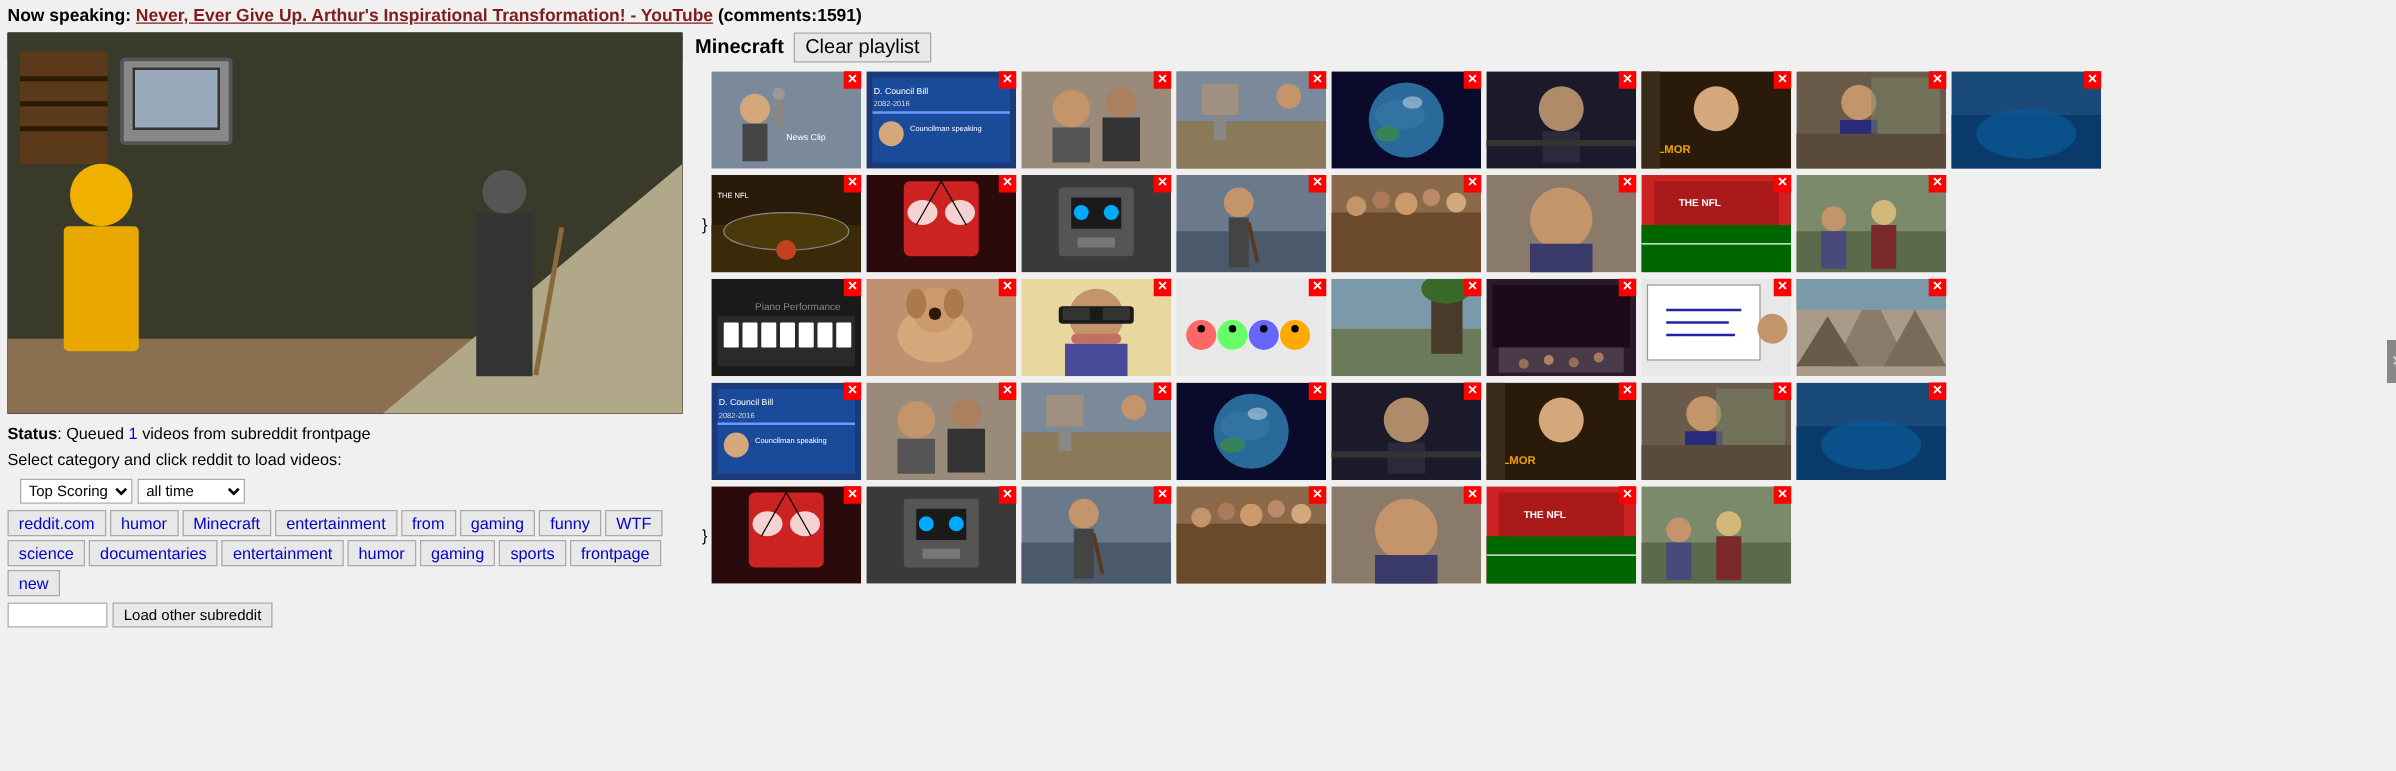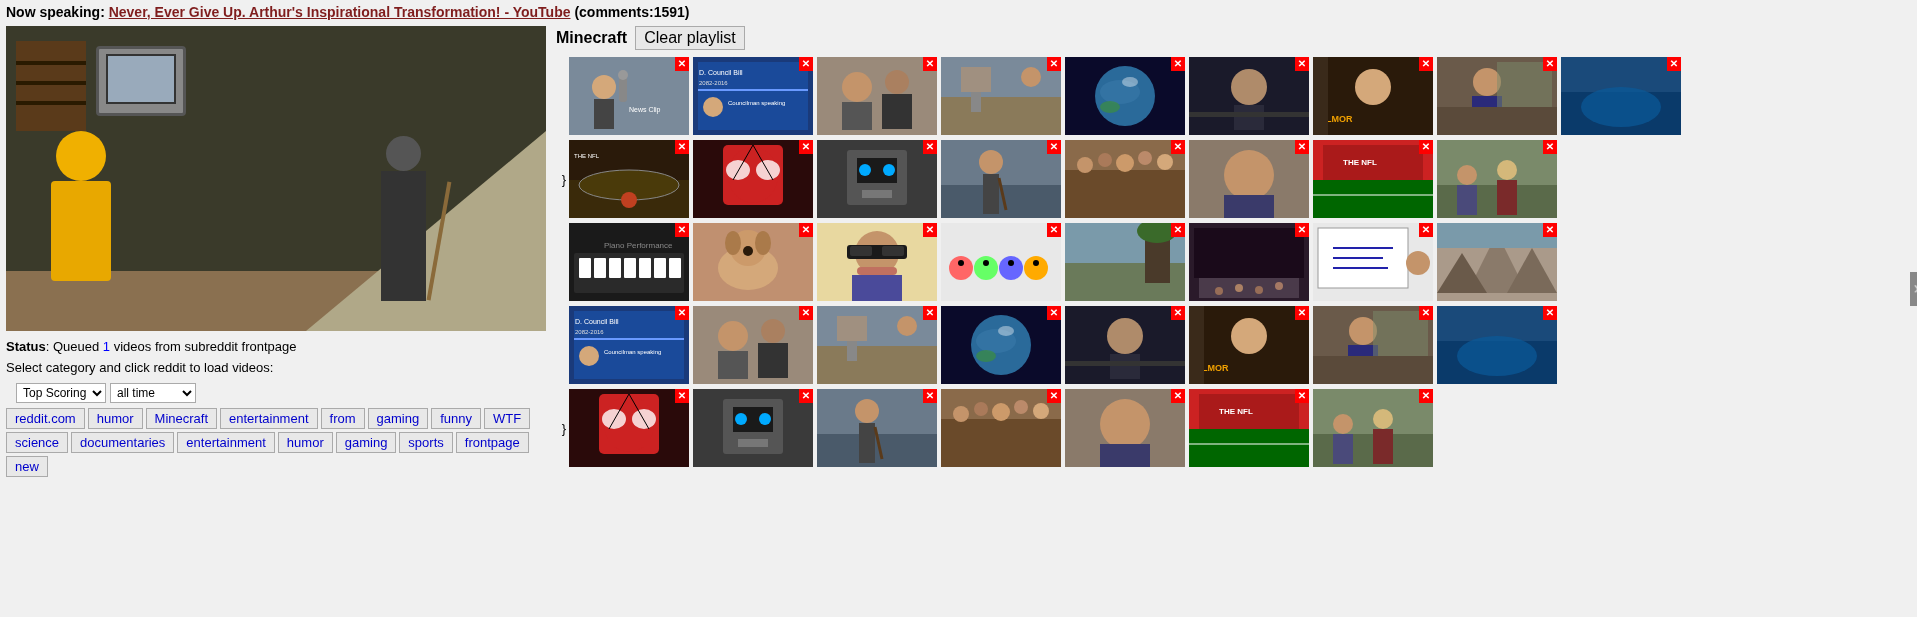--- a/index.html
+++ b/index.html
@@ -325,20 +325,24 @@
           <button class="cat-btn">science</button>
           <button class="cat-btn">documentaries</button>
           <button class="cat-btn">entertainment</button>
           <button class="cat-btn">humor</button>
           <button class="cat-btn">gaming</button>
           <button class="cat-btn">sports</button>
           <button class="cat-btn">frontpage</button>
           <button class="cat-btn">new</button>
         </div>
 
+      <div id="subreddit-row">
+        <input type="text" id="subreddit-input" style="">
+        <button class="load-btn">Load other subreddit</button>
+      </div>
     </div>
 
     <div id="right-panel">
       <div id="playlist-header">
         <h2>Minecraft</h2>
         <button id="clear-playlist-btn">Clear playlist</button>
       </div>
       <div id="playlist-grid">
 
       <div class="playlist-row">

